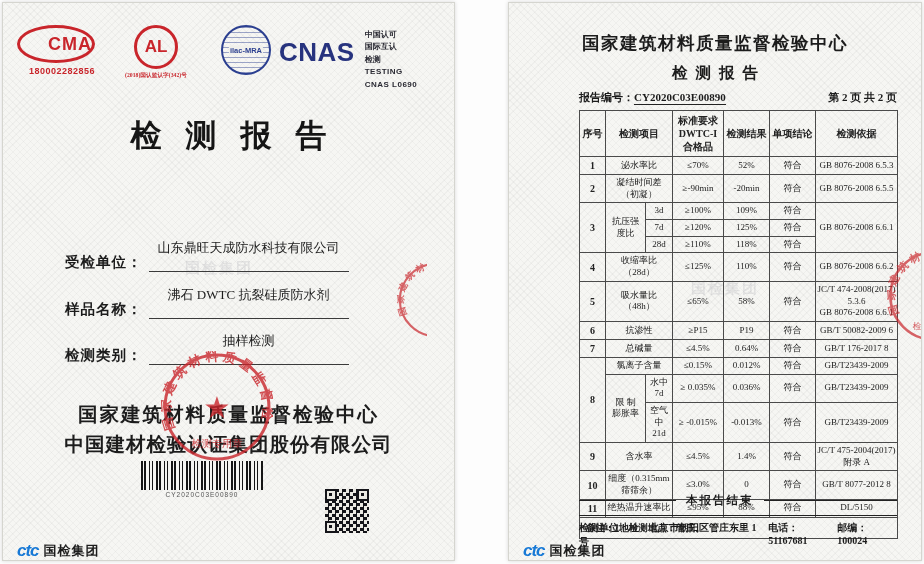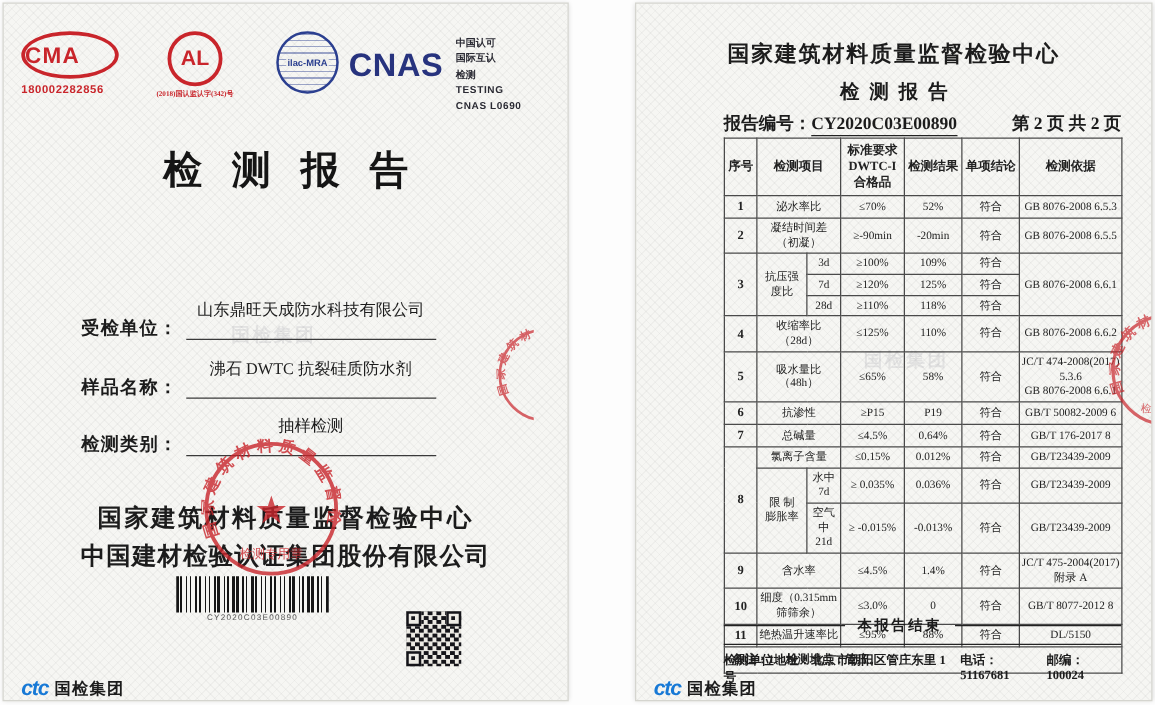--- a/index.html
+++ b/index.html
@@ -10,21 +10,21 @@
     background-color:#f6f6f3;
     background-image:
       repeating-linear-gradient(45deg, rgba(140,140,140,.07) 0 1px, transparent 1px 5px),
       repeating-linear-gradient(-45deg, rgba(140,140,140,.07) 0 1px, transparent 1px 5px);
     border:1px solid #d5d5cf; box-shadow:0 0 4px rgba(0,0,0,.15); }
   .page-left  { left:2px;  width:453px; }
   .page-right { left:508px; width:414px; }
 
   
   .logo-row { position:absolute; left:14px; top:22px; right:8px; display:flex; align-items:flex-start; }
-  .cma-block { text-align:left; }
+  .cma-block { text-align:right; }
   .cma-oval { width:78px; height:38px; border:3.5px solid #c9252b; border-radius:50%;
     color:#c9252b; font-weight:900; font-size:18px; line-height:32px; letter-spacing:1px;
     font-family:"Liberation Sans",sans-serif; }
   .cma-number { margin-top:3px; color:#c9252b; font-weight:bold; font-size:9px; letter-spacing:.5px;
     font-family:"Liberation Sans",sans-serif; }
   .cal-block { margin-left:22px; text-align:center; width:78px; }
   .cal-circle { width:44px; height:44px; margin:0 auto; border:3.5px solid #c9252b; border-radius:50%;
     color:#c9252b; font-weight:900; font-size:17px; line-height:38px; font-family:"Liberation Sans",sans-serif; }
   .cal-caption { margin-top:2px; color:#c9252b; font-weight:bold; font-size:6px; transform:scale(.95); }
   .ilac-circle { margin-left:26px; width:50px; height:50px; border:2px solid #2b3f90; border-radius:50%;
@@ -69,21 +69,21 @@
   .frag-right { left:378px; top:246px; width:37px; height:94px; }
   .watermark { position:absolute; color:#8a8a96; opacity:.18; font-size:15px; font-weight:bold;
     letter-spacing:2px; filter:blur(.4px); }
   .wm-left { left:182px; top:256px; } .wm-right { left:182px; top:276px; }
 
   
   .r-org { position:absolute; top:28px; width:100%; text-align:center; font-size:17.5px; font-weight:bold; letter-spacing:1.5px; }
   .r-title { position:absolute; top:60px; width:100%; text-align:center; font-size:15.5px; font-weight:bold;
     letter-spacing:8px; text-indent:8px; }
   .r-repline { position:absolute; top:87px; left:70px; right:24px; display:flex; justify-content:space-between;
-    font-size:14px; font-weight:bold; }
+    font-size:11px; font-weight:bold; }
   .r-repline .num { border-bottom:1.2px solid #222; padding-bottom:1px; }
   table.results { position:absolute; left:70px; top:107px; width:318px; border-collapse:collapse; table-layout:fixed;
     background:transparent; }
   table.results th, table.results td { border:1px solid #4a4a4a; text-align:center; vertical-align:middle;
     padding:2px 1px; font-size:9px; line-height:1.3; color:#222; word-wrap:break-word; }
   table.results th { font-size:10px; font-weight:bold; padding:3px 1px; }
   table.results td.b { font-weight:bold; font-size:10px; }
   table.results td.remark { text-align:left; font-size:9.5px; padding:4px 6px; font-weight:bold; }
   .end-line { position:absolute; top:490px; left:70px; right:24px; display:flex; align-items:center; gap:10px;
     font-size:11.5px; font-weight:bold; letter-spacing:2px; }

